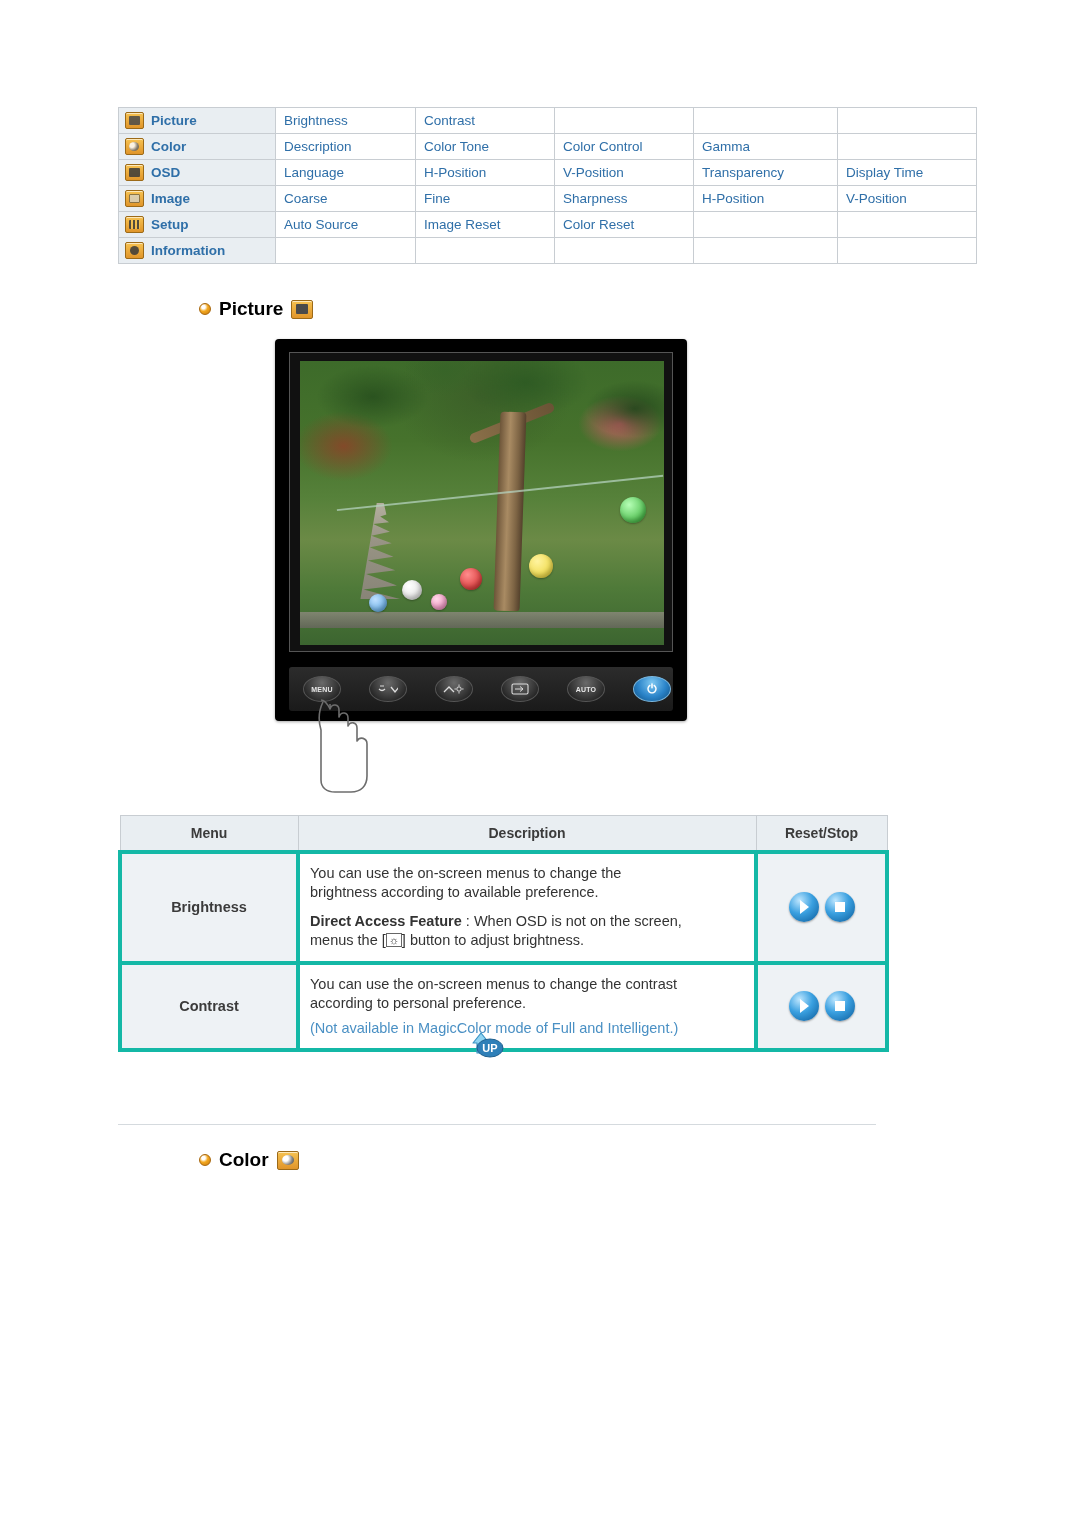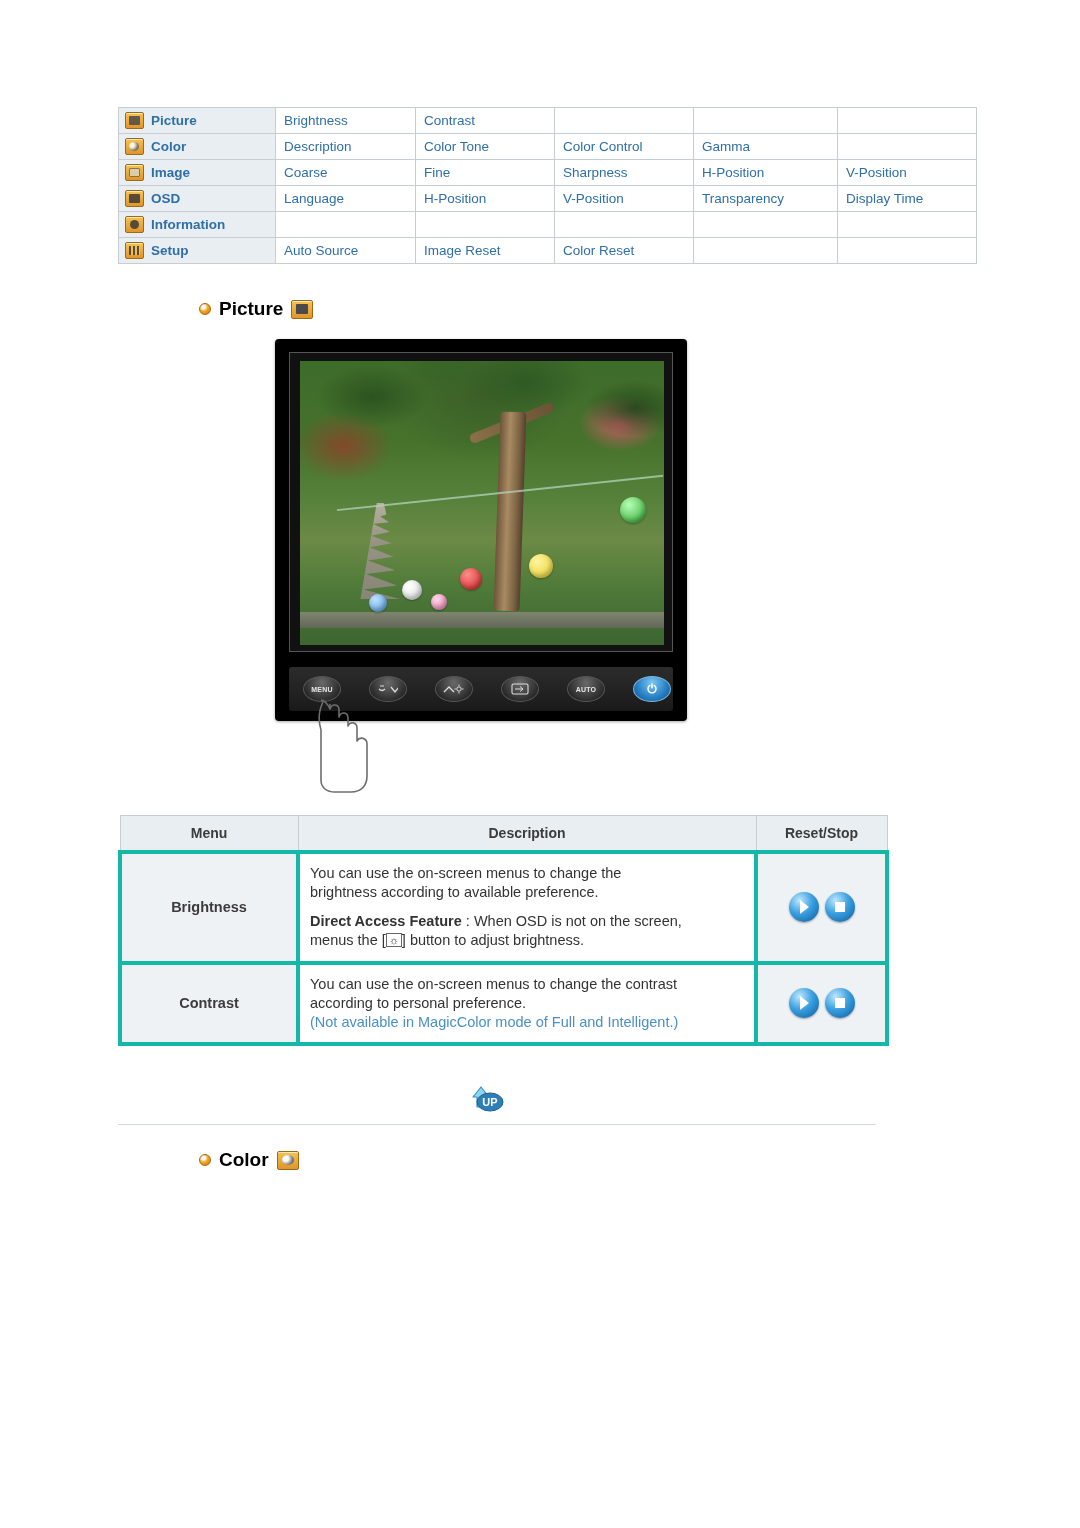--- a/index.html
+++ b/index.html
@@ -328,21 +328,21 @@
     position: absolute;
     left: 10px; top: 10px;
     width: 10px; height: 10px;
     background: #fff;
   }
 
   
   .up-btn {
     position: absolute;
     left: 459px;
-    top: 1083px;
+    top: 1029px;
     width: 48px;
     height: 30px;
     cursor: pointer;
   }
 
   .divider {
     position: absolute;
     left: 118px;
     top: 1124px;
     width: 758px;
@@ -377,66 +377,66 @@
       </td>
       <td>Description</td>
       <td>Color Tone</td>
       <td>Color Control</td>
       <td>Gamma</td>
       <td class="blank"></td>
     </tr>
     <tr>
       <td class="cat">
         <span class="cat-inner">
+          <span class="cat-ico osd"></span>
+          <span>OSD</span>
+        </span>
+      </td>
+      <td>Language</td>
+      <td>H-Position</td>
+      <td>V-Position</td>
+      <td>Transparency</td>
+      <td>Display Time</td>
+    </tr>
+    <tr>
+      <td class="cat">
+        <span class="cat-inner">
           <span class="cat-ico img"></span>
           <span>Image</span>
         </span>
       </td>
       <td>Coarse</td>
       <td>Fine</td>
       <td>Sharpness</td>
       <td>H-Position</td>
       <td>V-Position</td>
     </tr>
     <tr>
       <td class="cat">
         <span class="cat-inner">
-          <span class="cat-ico osd"></span>
-          <span>OSD</span>
+          <span class="cat-ico setup"></span>
+          <span>Setup</span>
         </span>
       </td>
-      <td>Language</td>
-      <td>H-Position</td>
-      <td>V-Position</td>
-      <td>Transparency</td>
-      <td>Display Time</td>
+      <td>Auto Source</td>
+      <td>Image Reset</td>
+      <td>Color Reset</td>
+      <td class="blank"></td>
+      <td class="blank"></td>
     </tr>
     <tr>
       <td class="cat">
         <span class="cat-inner">
           <span class="cat-ico info"></span>
           <span>Information</span>
         </span>
       </td>
       <td class="blank"></td>
       <td class="blank"></td>
       <td class="blank"></td>
-      <td class="blank"></td>
-      <td class="blank"></td>
-    </tr>
-    <tr>
-      <td class="cat">
-        <span class="cat-inner">
-          <span class="cat-ico setup"></span>
-          <span>Setup</span>
-        </span>
-      </td>
-      <td>Auto Source</td>
-      <td>Image Reset</td>
-      <td>Color Reset</td>
       <td class="blank"></td>
       <td class="blank"></td>
     </tr>
   </tbody>
 </table>
 
 <div class="sec-head" style="left:199px; top:298px;">
   <span class="bullet"></span>
   <span>Picture</span>
   <span class="head-ico"></span>
@@ -523,21 +523,21 @@
       </td>
       <td class="play-cell">
         <span class="pbtn play"></span><span class="pbtn stop"></span>
       </td>
     </tr>
     <tr>
       <td class="menu-cell">Contrast</td>
       <td class="desc-cell">
         <div>You can use the on-screen menus to change the contrast</div>
         <div>according to personal preference.</div>
-        <div class="note-blue" style="">(Not available in MagicColor mode of Full and Intelligent.)</div>
+        <div class="note-blue" style="margin-top:6px">(Not available in MagicColor mode of Full and Intelligent.)</div>
       </td>
       <td class="play-cell">
         <span class="pbtn play"></span><span class="pbtn stop"></span>
       </td>
     </tr>
   </tbody>
 </table>
 
 <div class="up-btn">
   <svg width="48" height="30" viewBox="0 0 48 30">

